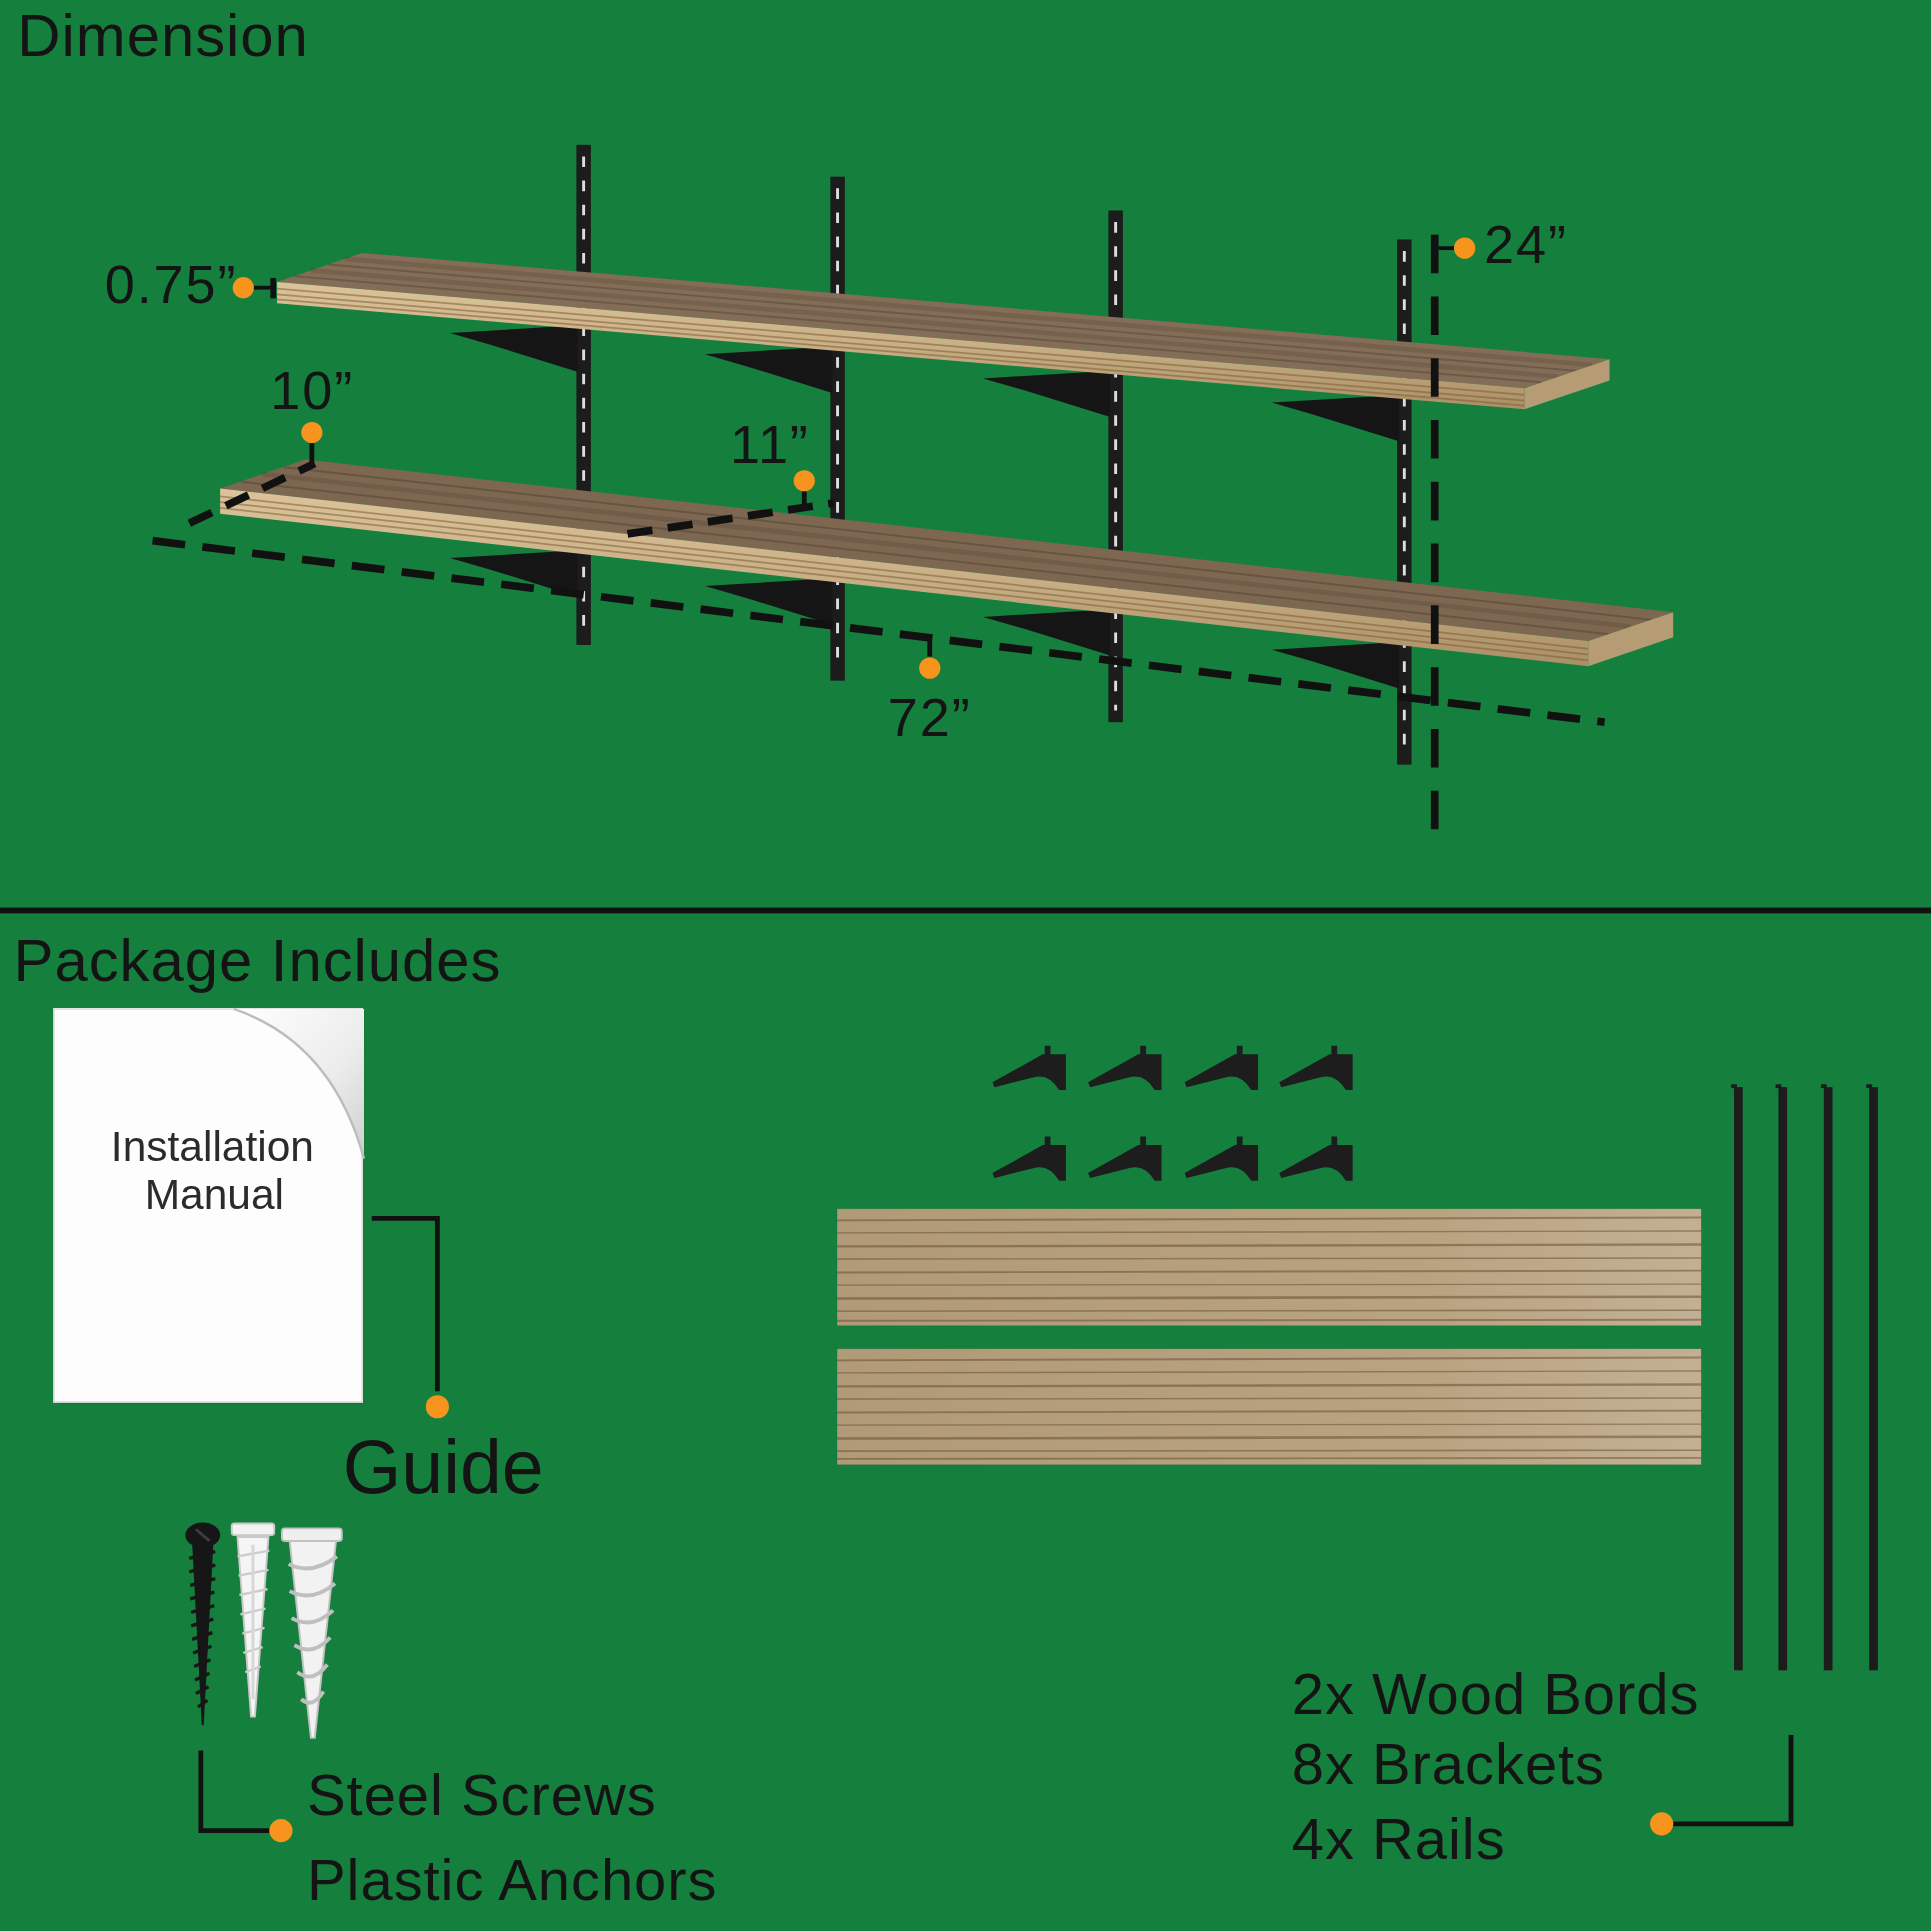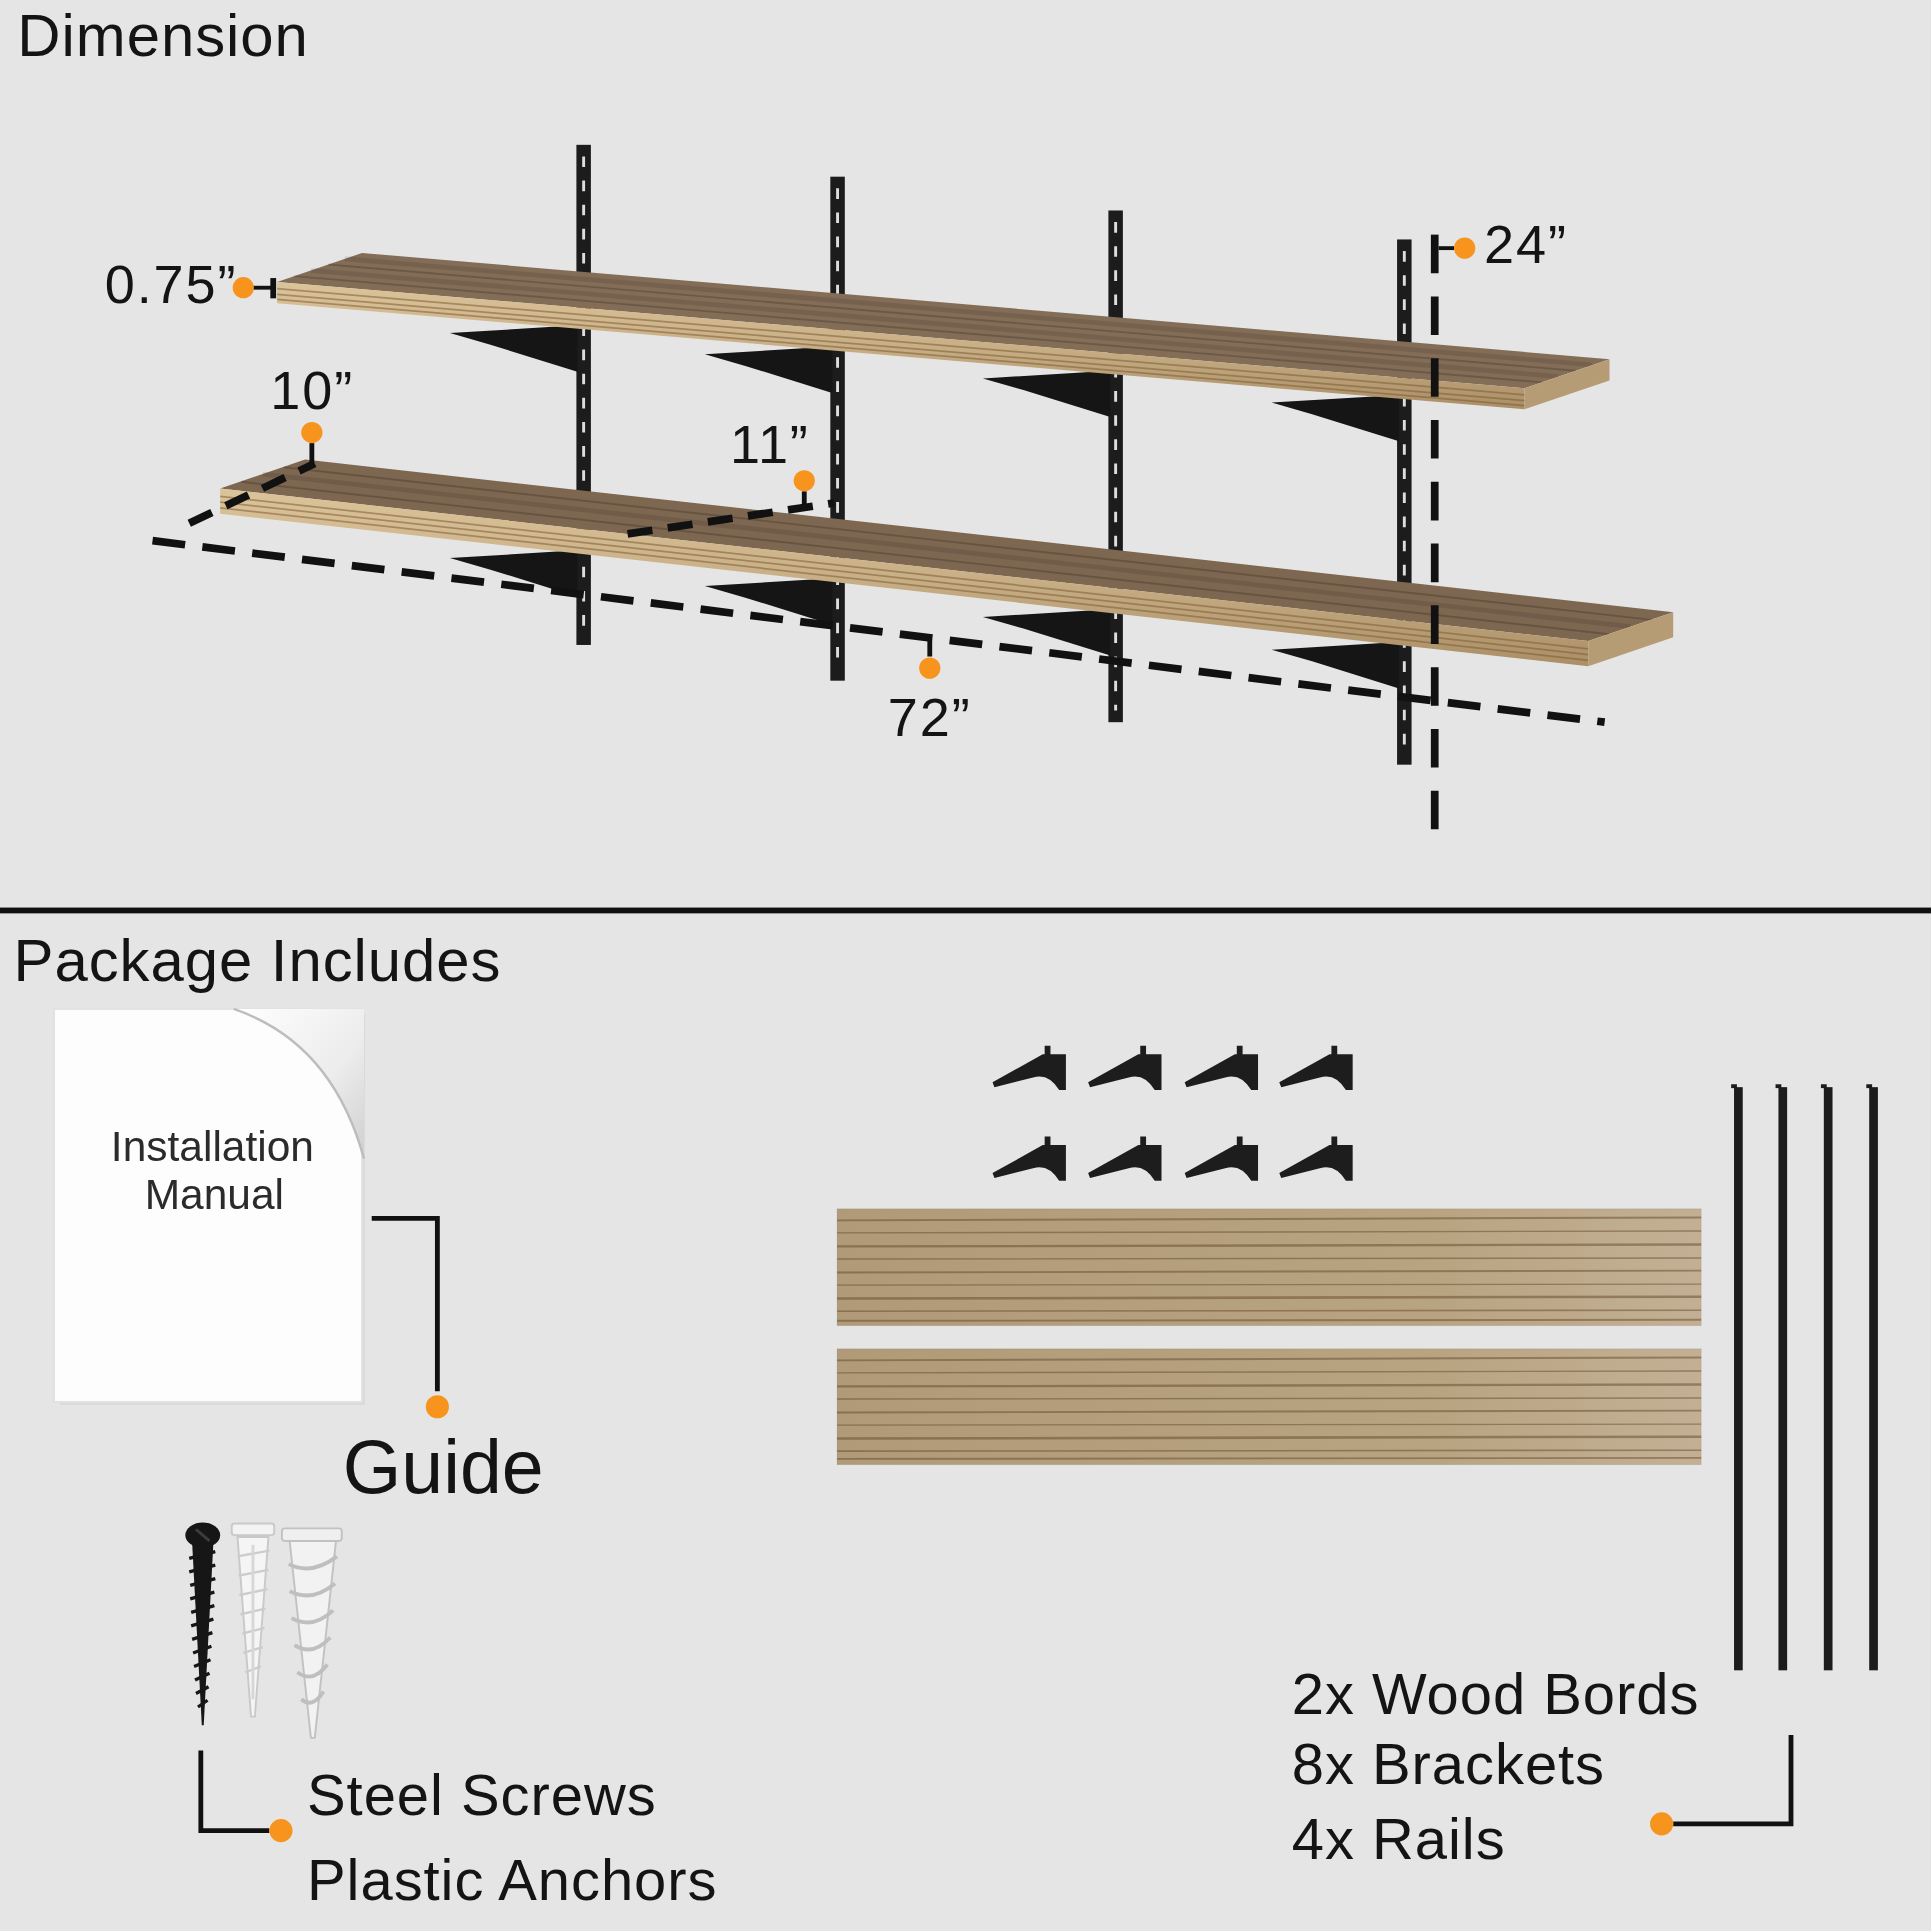--- a/index.html
+++ b/index.html
@@ -1,16 +1,16 @@
 <!DOCTYPE html>
 <html><head>
 <meta charset="utf-8">
 <style>
   html,body{margin:0;padding:0;background:#ffffff;}
-  .stage{position:relative;width:1931px;height:1931px;background:#e5e5e5;overflow:hidden;}
+  .stage{position:relative;width:1931px;height:1931px;background:#15803d;overflow:hidden;}
   svg{position:absolute;inset:0;}
   text{font-family:"Liberation Sans",sans-serif;fill:#141414;}
   .t-title{font-size:62px;letter-spacing:1px;}
   .t-dim{font-size:56px;letter-spacing:2px;}
   .t-pkg{font-size:60px;letter-spacing:1px;}
   .t-guide{font-size:78px;}
   .t-manual{font-size:44px;fill:#2b2b2b;}
   .dot{fill:#F7941D;}
   .conn{stroke:#111111;stroke-width:5;fill:none;}
   .dash{stroke:#111111;fill:none;}

